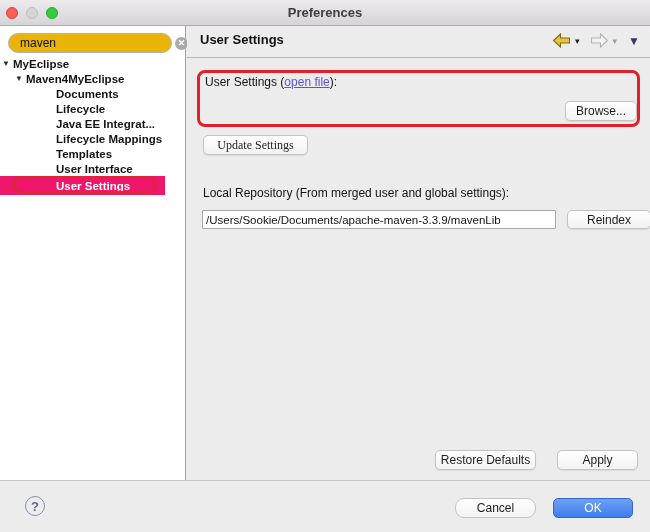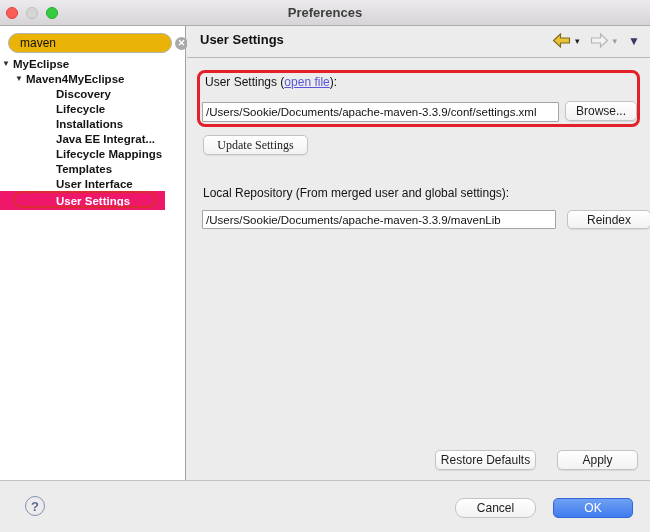--- a/index.html
+++ b/index.html
@@ -145,27 +145,24 @@
   <div class="tree">
     <div class="tree-row lvl0">
       <span class="tri">▼</span>
       <span>MyEclipse</span>
     </div>
     <div class="tree-row lvl1">
       <span class="tri">▼</span>
       <span>Maven4MyEclipse</span>
     </div>
     <div class="tree-row lvl2">
-      <span>Discovery</span>
+      <span>Documents</span>
     </div>
     <div class="tree-row lvl2">
       <span>Lifecycle</span>
-    </div>
-    <div class="tree-row lvl2">
-      <span>Installations</span>
     </div>
     <div class="tree-row lvl2">
       <span>Java EE Integrat...</span>
     </div>
     <div class="tree-row lvl2">
       <span>Lifecycle Mappings</span>
     </div>
     <div class="tree-row lvl2">
       <span>Templates</span>
     </div>
@@ -195,21 +192,20 @@
   </div>
 
   <div class="header-sep"></div>
 
   <div class="annotation-box"></div>
 
   <div class="field-label lbl-settings">
     <span>User Settings (</span><a class="openfile">open file</a><span>):</span>
   </div>
 
-  <input class="text-field tf-settings" type="text" value="/Users/Sookie/Documents/apache-maven-3.3.9/conf/settings.xml" style="">
   <div class="btn btn-browse">Browse...</div>
   <div class="btn btn-update">Update Settings</div>
 
   <div class="field-label lbl-repo">Local Repository (From merged user and global settings):</div>
   <input class="text-field tf-repo" type="text" value="/Users/Sookie/Documents/apache-maven-3.3.9/mavenLib" style="">
   <div class="btn btn-reindex">Reindex</div>
 
   <div class="btn btn-restore">Restore Defaults</div>
   <div class="btn btn-apply">Apply</div>
 </div>

